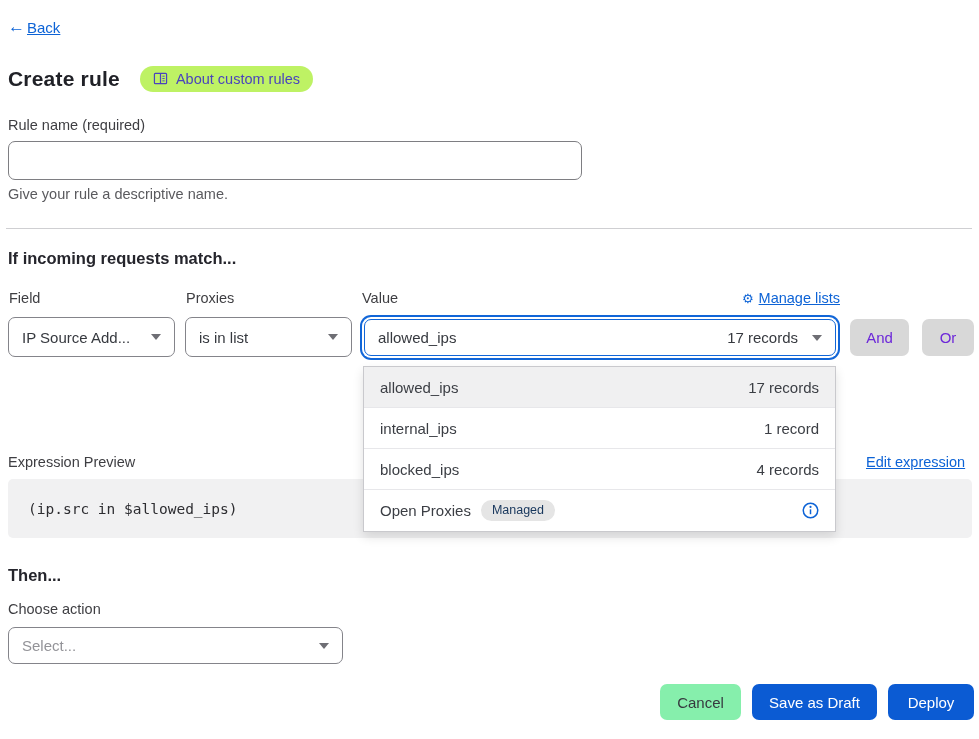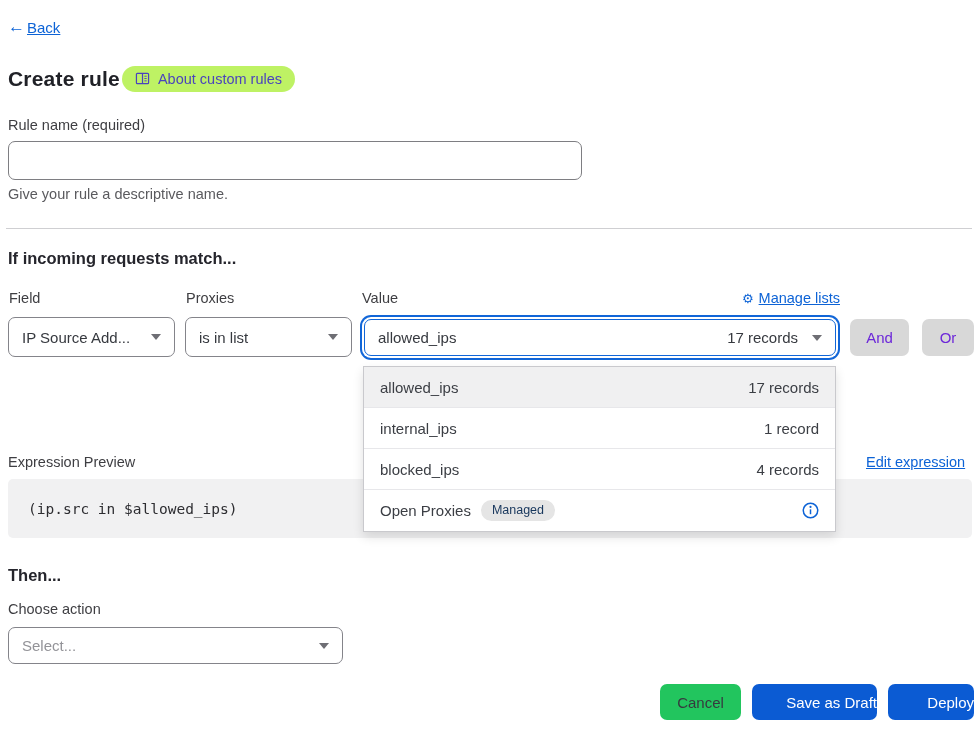--- a/index.html
+++ b/index.html
@@ -13,21 +13,21 @@
     color: #36393f;
   }
   a, .link { color: #0d63d6; text-decoration: none; cursor: pointer; }
   .underline { text-decoration: underline; }
 
   
   .back-link { position: absolute; top: 17px; left: 8px; font-size: 15px; display: flex; align-items: center; gap: 2px; color: #0d63d6; }
   .back-arrow { font-size: 17px; text-decoration: none; }
 
   
-  .title-row { position: absolute; top: 66px; left: 8px; display: flex; align-items: center; gap: 2px; }
+  .title-row { position: absolute; top: 66px; left: 8px; display: flex; align-items: center; gap: 20px; }
   .page-title { font-size: 21px; font-weight: 700; color: #202127; letter-spacing: .2px; }
   .about-badge {
     display: inline-flex; align-items: center; gap: 8px;
     background: #bef264; color: #4a43bd;
     font-size: 14.5px; padding: 5px 13px; border-radius: 14px; cursor: pointer;
   }
   .about-badge svg { display: block; }
 
   
   .field-label { font-size: 14.5px; color: #3e3e42; }
@@ -115,22 +115,22 @@
   
   .choose-action-label { position: absolute; top: 601px; left: 8px; }
   .action-select { top: 627px; left: 8px; width: 335px; height: 37px; }
   .placeholder { color: #939398; }
 
   
   .footer-btn {
     position: absolute; top: 684px; height: 36px; border: none; border-radius: 7px;
     font-size: 15px; font-family: inherit; cursor: pointer;
   }
-  .cancel-btn { left: 660px; width: 81px; background: #22c55e; color: #36393f; }
-  .primary-btn { background: #0b5bd3; color: #ffffff; text-align: right; }
+  .cancel-btn { left: 660px; width: 81px; background: #86efac; color: #36393f; }
+  .primary-btn { background: #0b5bd3; color: #ffffff; }
   .save-draft-btn { left: 752px; width: 125px; }
   .deploy-btn { left: 888px; width: 86px; }
 </style>
 </head>
 <body>
 
 <div class="page">
 
   <a class="back-link">
     <span class="back-arrow">←</span>

